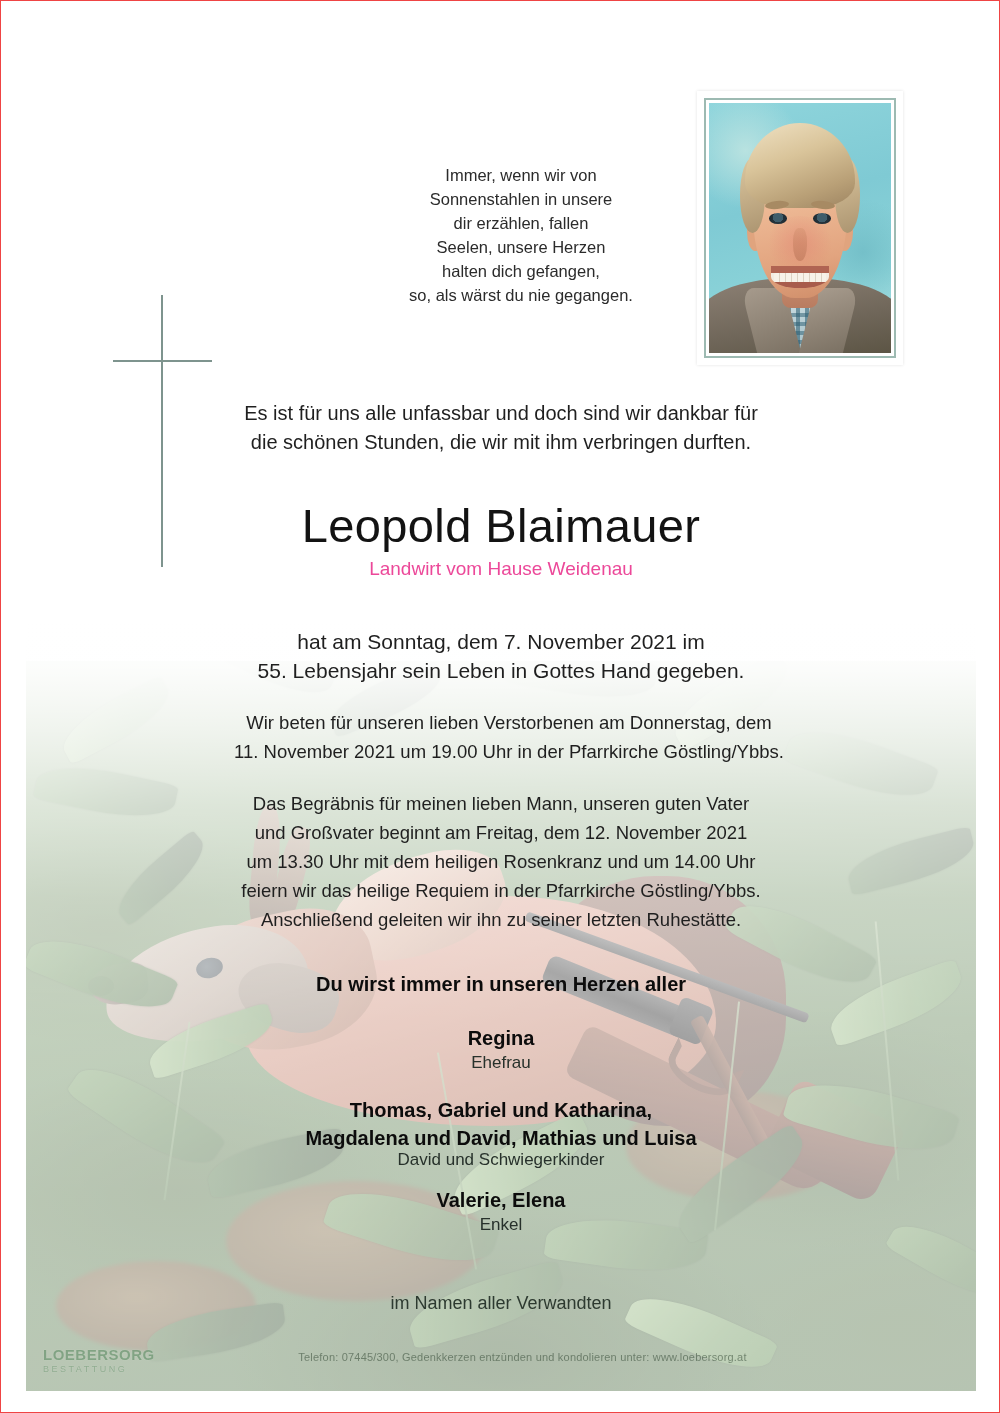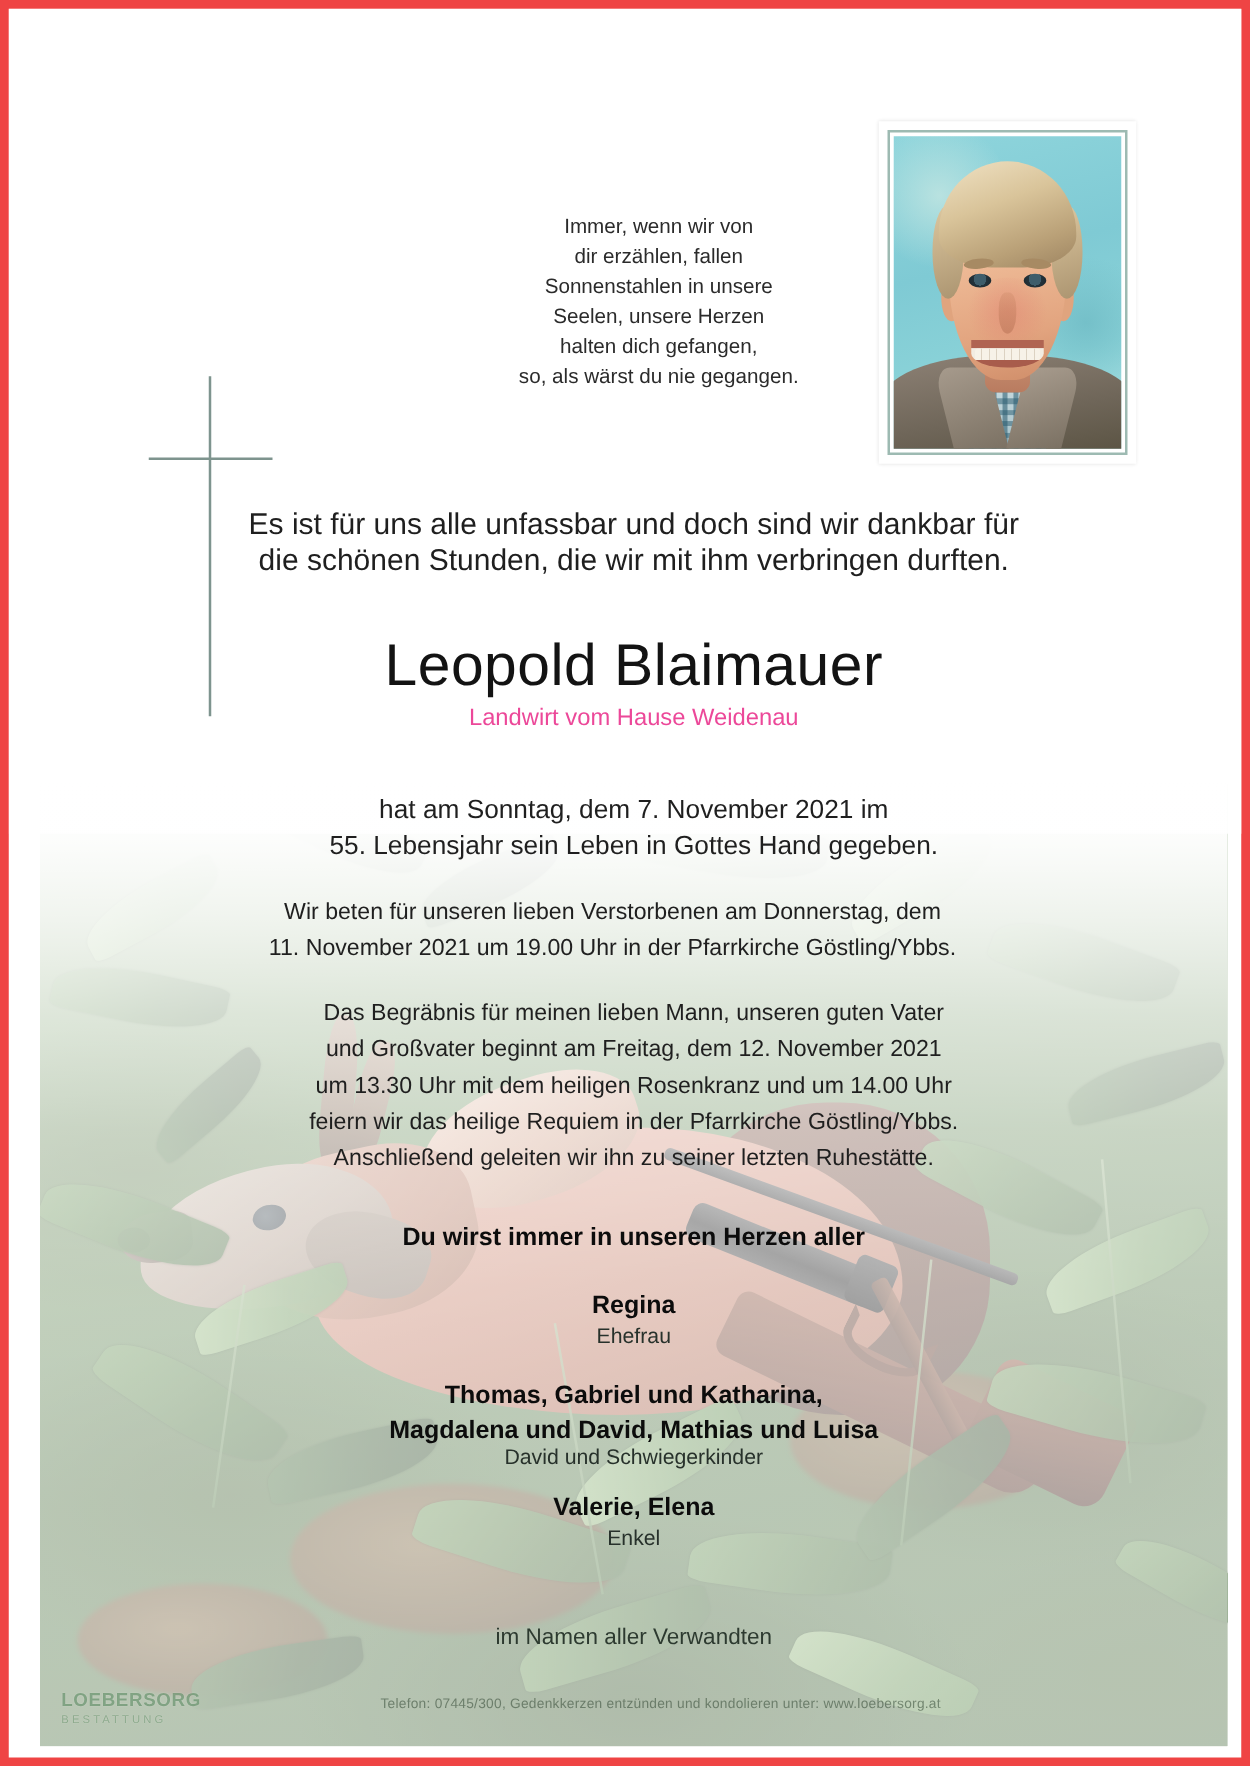--- a/index.html
+++ b/index.html
@@ -10,21 +10,21 @@
     height: 1413px;
     background: #f2f2f2;
     font-family: "Liberation Sans", sans-serif;
   }
 
   .card {
     position: relative;
     width: 1000px;
     height: 1413px;
     background: #ffffff;
-    border: 7px solid #ef4444;
+    border: 1px solid #ef4444;
     overflow: hidden;
   }
 
   
   .bg-photo {
     position: absolute;
     left: 25px;
     top: 620px;
     width: 950px;
     height: 770px;
@@ -402,21 +402,21 @@
 
   .poem {
     left: 370px; top: 162px; width: 300px;
     font-size: 16.5px;
     line-height: 24px;
     font-weight: 300;
     color: #2b2b2b;
   }
   .intro {
     left: 150px; top: 398px; width: 700px;
-    font-size: 24px;
+    font-size: 20px;
     line-height: 29px;
     font-weight: 300;
     color: #1f1f1f;
   }
   .name {
     left: 150px; top: 497px; width: 700px;
     font-size: 47px;
     font-weight: 300;
     letter-spacing: .4px;
     color: #131313;
@@ -429,21 +429,21 @@
     color: #ec4899;
   }
   .death {
     left: 150px; top: 626px; width: 700px;
     font-size: 21px;
     line-height: 29px;
     font-weight: 300;
     color: #1f1f1f;
   }
   .prayer {
-    left: 103px; top: 707px; width: 760px;
+    left: 128px; top: 707px; width: 760px;
     font-size: 18.5px;
     line-height: 29px;
     font-weight: 300;
     color: #1f1f1f;
   }
   .funeral {
     left: 120px; top: 788px; width: 760px;
     font-size: 18.5px;
     line-height: 29px;
     font-weight: 300;
@@ -586,22 +586,22 @@
         <div class="ph-nose"></div>
         <div class="ph-smile">
           <div class="ph-teeth"></div>
         </div>
       </div>
     </div>
   </div>
 
   <div class="txt poem">
     <div>Immer, wenn wir von</div>
+    <div>Sonnenstahlen in unsere</div>
     <div>dir erzählen, fallen</div>
-    <div>Sonnenstahlen in unsere</div>
     <div>Seelen, unsere Herzen</div>
     <div>halten dich gefangen,</div>
     <div>so, als wärst du nie gegangen.</div>
   </div>
 
   <div class="txt intro">
     <div>Es ist für uns alle unfassbar und doch sind wir dankbar für</div>
     <div>die schönen Stunden, die wir mit ihm verbringen durften.</div>
   </div>
 

